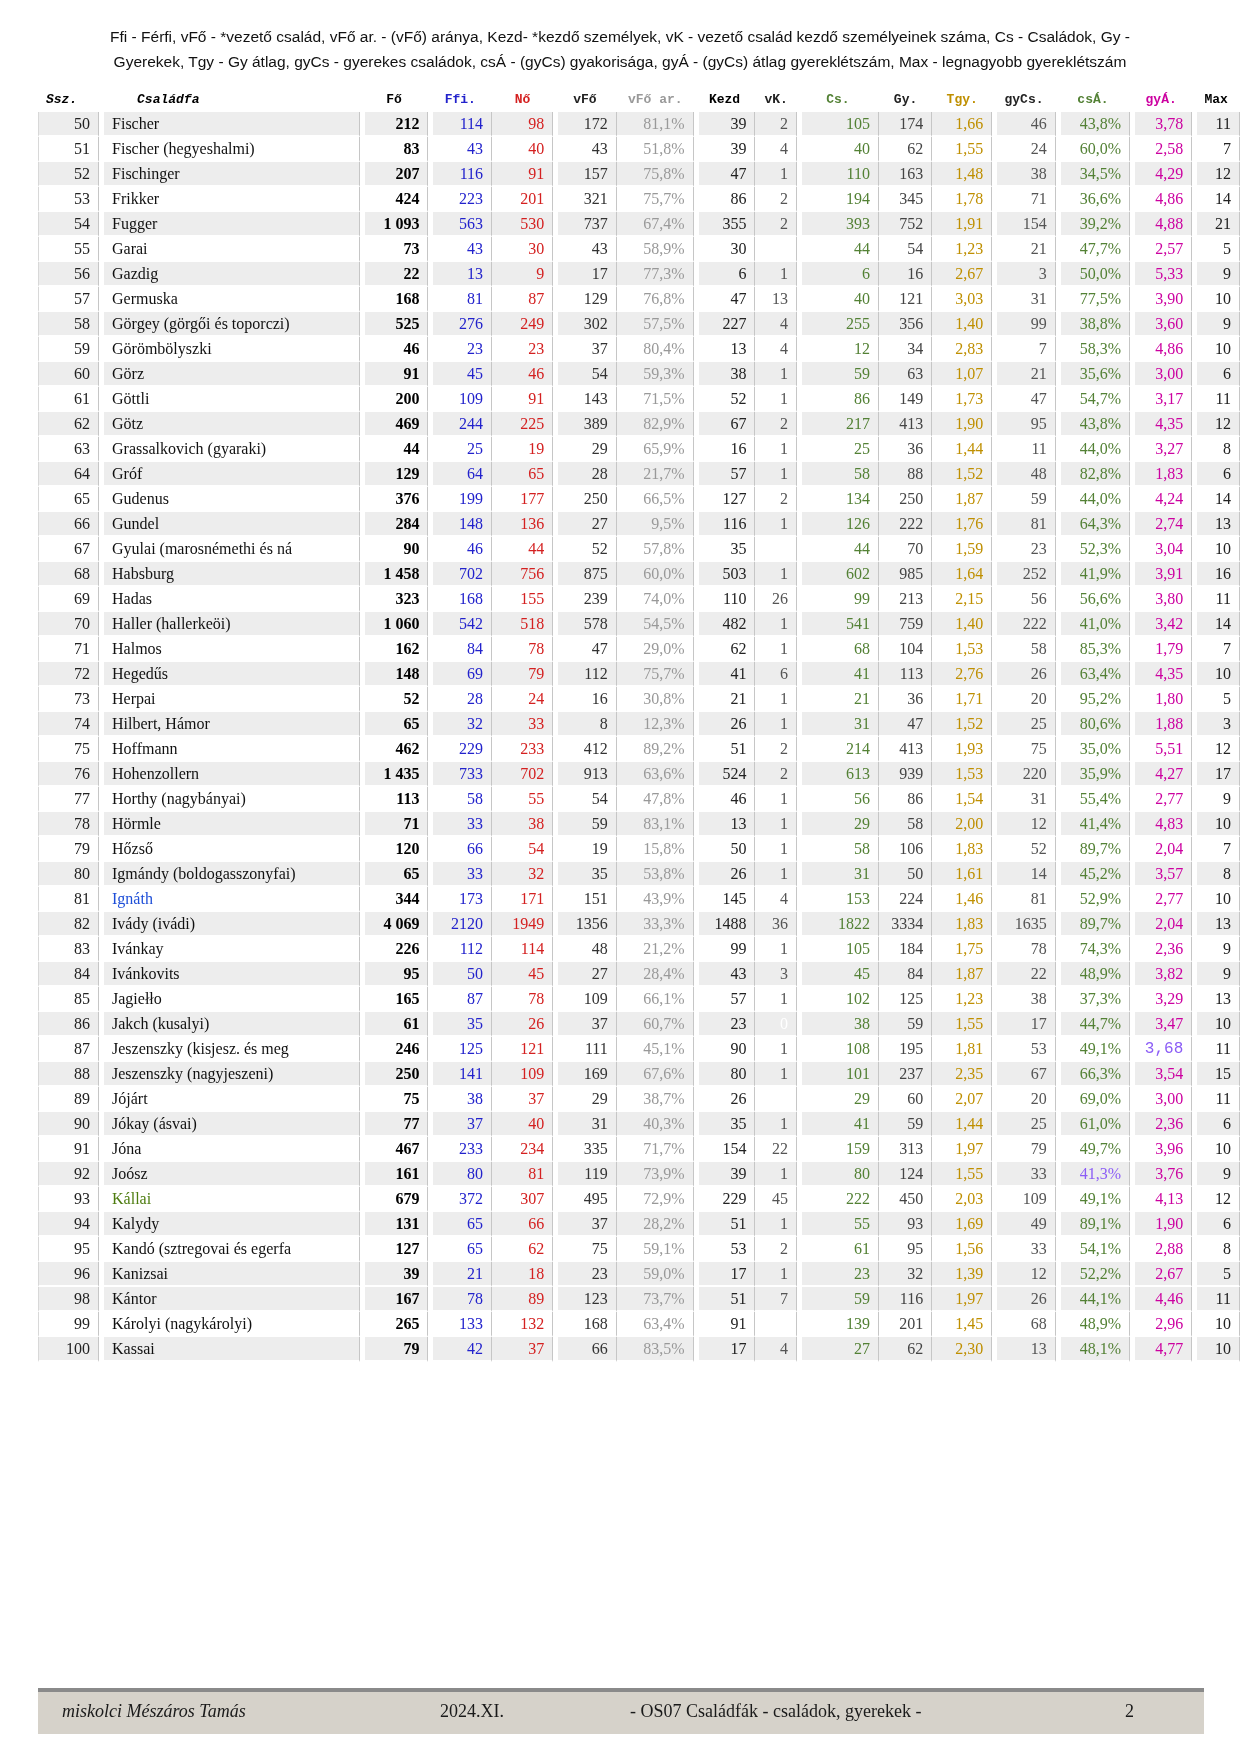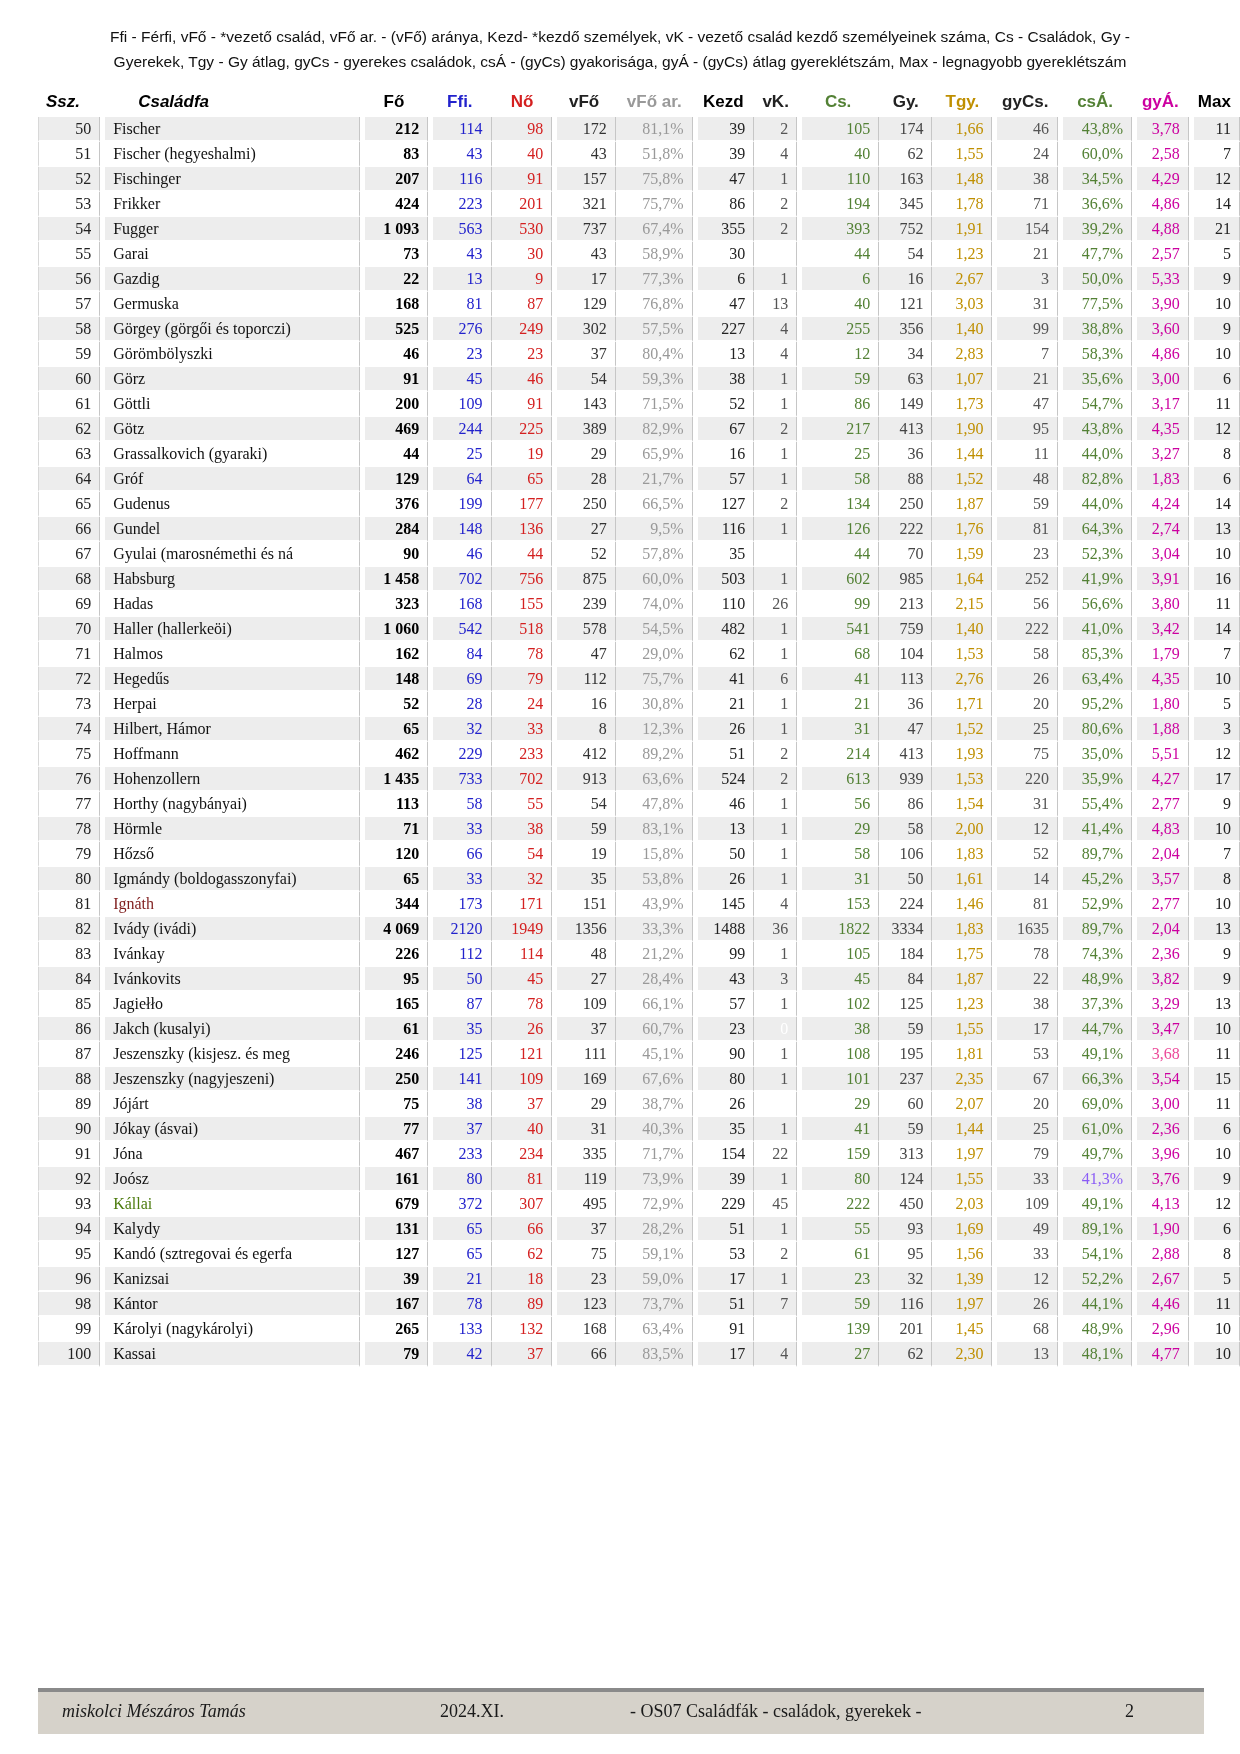--- a/index.html
+++ b/index.html
@@ -21,22 +21,22 @@
     color:#111;
   }
   
   table{
     border-collapse:separate;
     border-spacing:0;
     margin:16px 0 0 38px;
     table-layout:fixed;
   }
   th{
-    font-family:Liberation Sans, sans-serif;
-    font-size:17px;
+    font-family:Liberation Mono, monospace;
+    font-size:13px;
     font-weight:bold;
     text-align:center;
     padding:2px 6px 5px;
     white-space:nowrap;
     overflow:hidden;
   }
   td{
     font-size:16px;
     height:25px;
     padding:0 8px;
@@ -679,21 +679,21 @@
         <td class="col-cs" style="color: rgb(83, 129, 53);">31</td>
         <td class="col-gy" style="color: rgb(68, 68, 68);">50</td>
         <td class="col-tgy" style="color: rgb(191, 143, 0);">1,61</td>
         <td class="col-gycs" style="color: rgb(85, 85, 85);">14</td>
         <td class="col-csa" style="color: rgb(83, 129, 53);">45,2%</td>
         <td class="col-gya" style="color: rgb(204, 0, 160);">3,57</td>
         <td class="col-max" style="color: rgb(34, 34, 34);">8</td>
       </tr>
       <tr class="odd">
         <td class="col-ssz" style="color: rgb(34, 34, 34);">81</td>
-        <td class="col-csaladfa" style="color: #7f1d1d;">Ignáth</td>
+        <td class="col-csaladfa" style="color: #1d4ed8;">Ignáth</td>
         <td class="col-fo" style="color: rgb(0, 0, 0);">344</td>
         <td class="col-ffi" style="color: rgb(34, 34, 204);">173</td>
         <td class="col-no" style="color: rgb(212, 32, 32);">171</td>
         <td class="col-vfo" style="color: rgb(51, 51, 51);">151</td>
         <td class="col-vfoar" style="color: rgb(153, 153, 153);">43,9%</td>
         <td class="col-kezd" style="color: rgb(34, 34, 34);">145</td>
         <td class="col-vk" style="color: rgb(85, 85, 85);">4</td>
         <td class="col-cs" style="color: rgb(83, 129, 53);">153</td>
         <td class="col-gy" style="color: rgb(68, 68, 68);">224</td>
         <td class="col-tgy" style="color: rgb(191, 143, 0);">1,46</td>
@@ -800,21 +800,21 @@
         <td class="col-no" style="color: rgb(212, 32, 32);">121</td>
         <td class="col-vfo" style="color: rgb(51, 51, 51);">111</td>
         <td class="col-vfoar" style="color: rgb(153, 153, 153);">45,1%</td>
         <td class="col-kezd" style="color: rgb(34, 34, 34);">90</td>
         <td class="col-vk" style="color: rgb(85, 85, 85);">1</td>
         <td class="col-cs" style="color: rgb(83, 129, 53);">108</td>
         <td class="col-gy" style="color: rgb(68, 68, 68);">195</td>
         <td class="col-tgy" style="color: rgb(191, 143, 0);">1,81</td>
         <td class="col-gycs" style="color: rgb(85, 85, 85);">53</td>
         <td class="col-csa" style="color: rgb(83, 129, 53);">49,1%</td>
-        <td class="col-gya" style="color: #ec4899;">3,68</td>
+        <td class="col-gya" style="color: #8b5cf6; font-family: Liberation Mono, monospace;">3,68</td>
         <td class="col-max" style="color: rgb(34, 34, 34);">11</td>
       </tr>
       <tr class="even">
         <td class="col-ssz" style="color: rgb(34, 34, 34);">88</td>
         <td class="col-csaladfa" style="color: rgb(17, 17, 17);">Jeszenszky (nagyjeszeni)</td>
         <td class="col-fo" style="color: rgb(0, 0, 0);">250</td>
         <td class="col-ffi" style="color: rgb(34, 34, 204);">141</td>
         <td class="col-no" style="color: rgb(212, 32, 32);">109</td>
         <td class="col-vfo" style="color: rgb(51, 51, 51);">169</td>
         <td class="col-vfoar" style="color: rgb(153, 153, 153);">67,6%</td>

